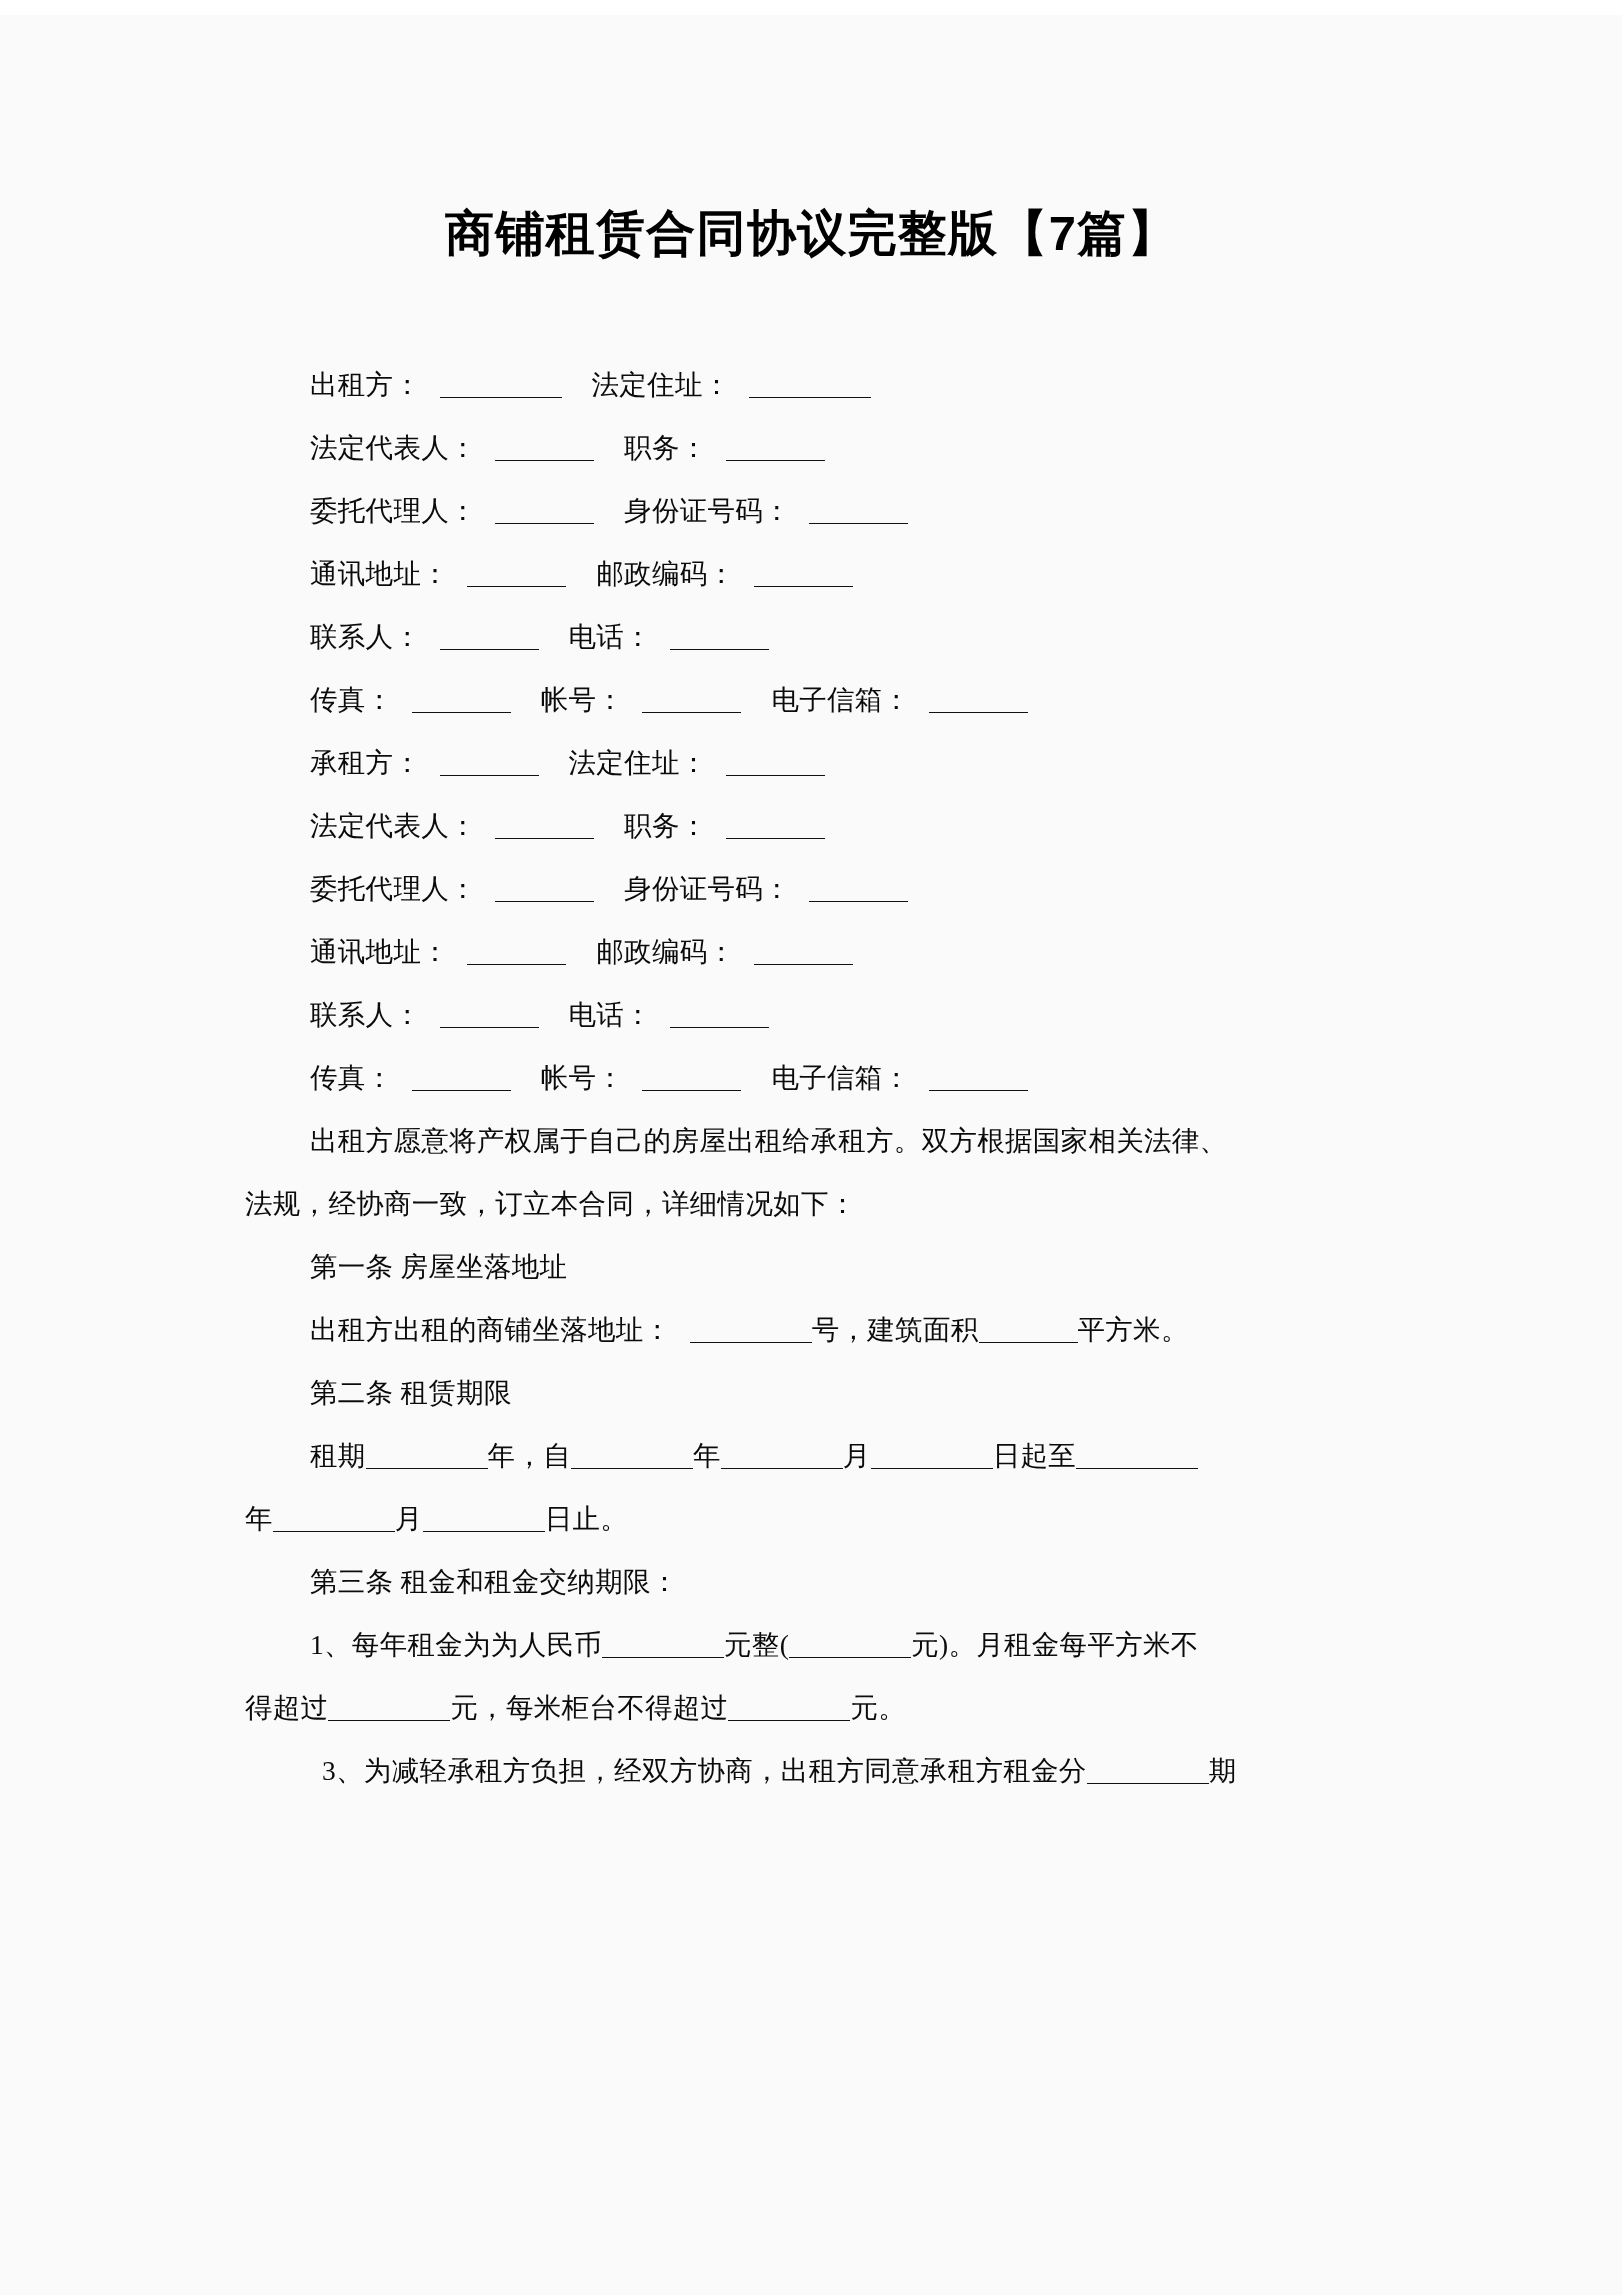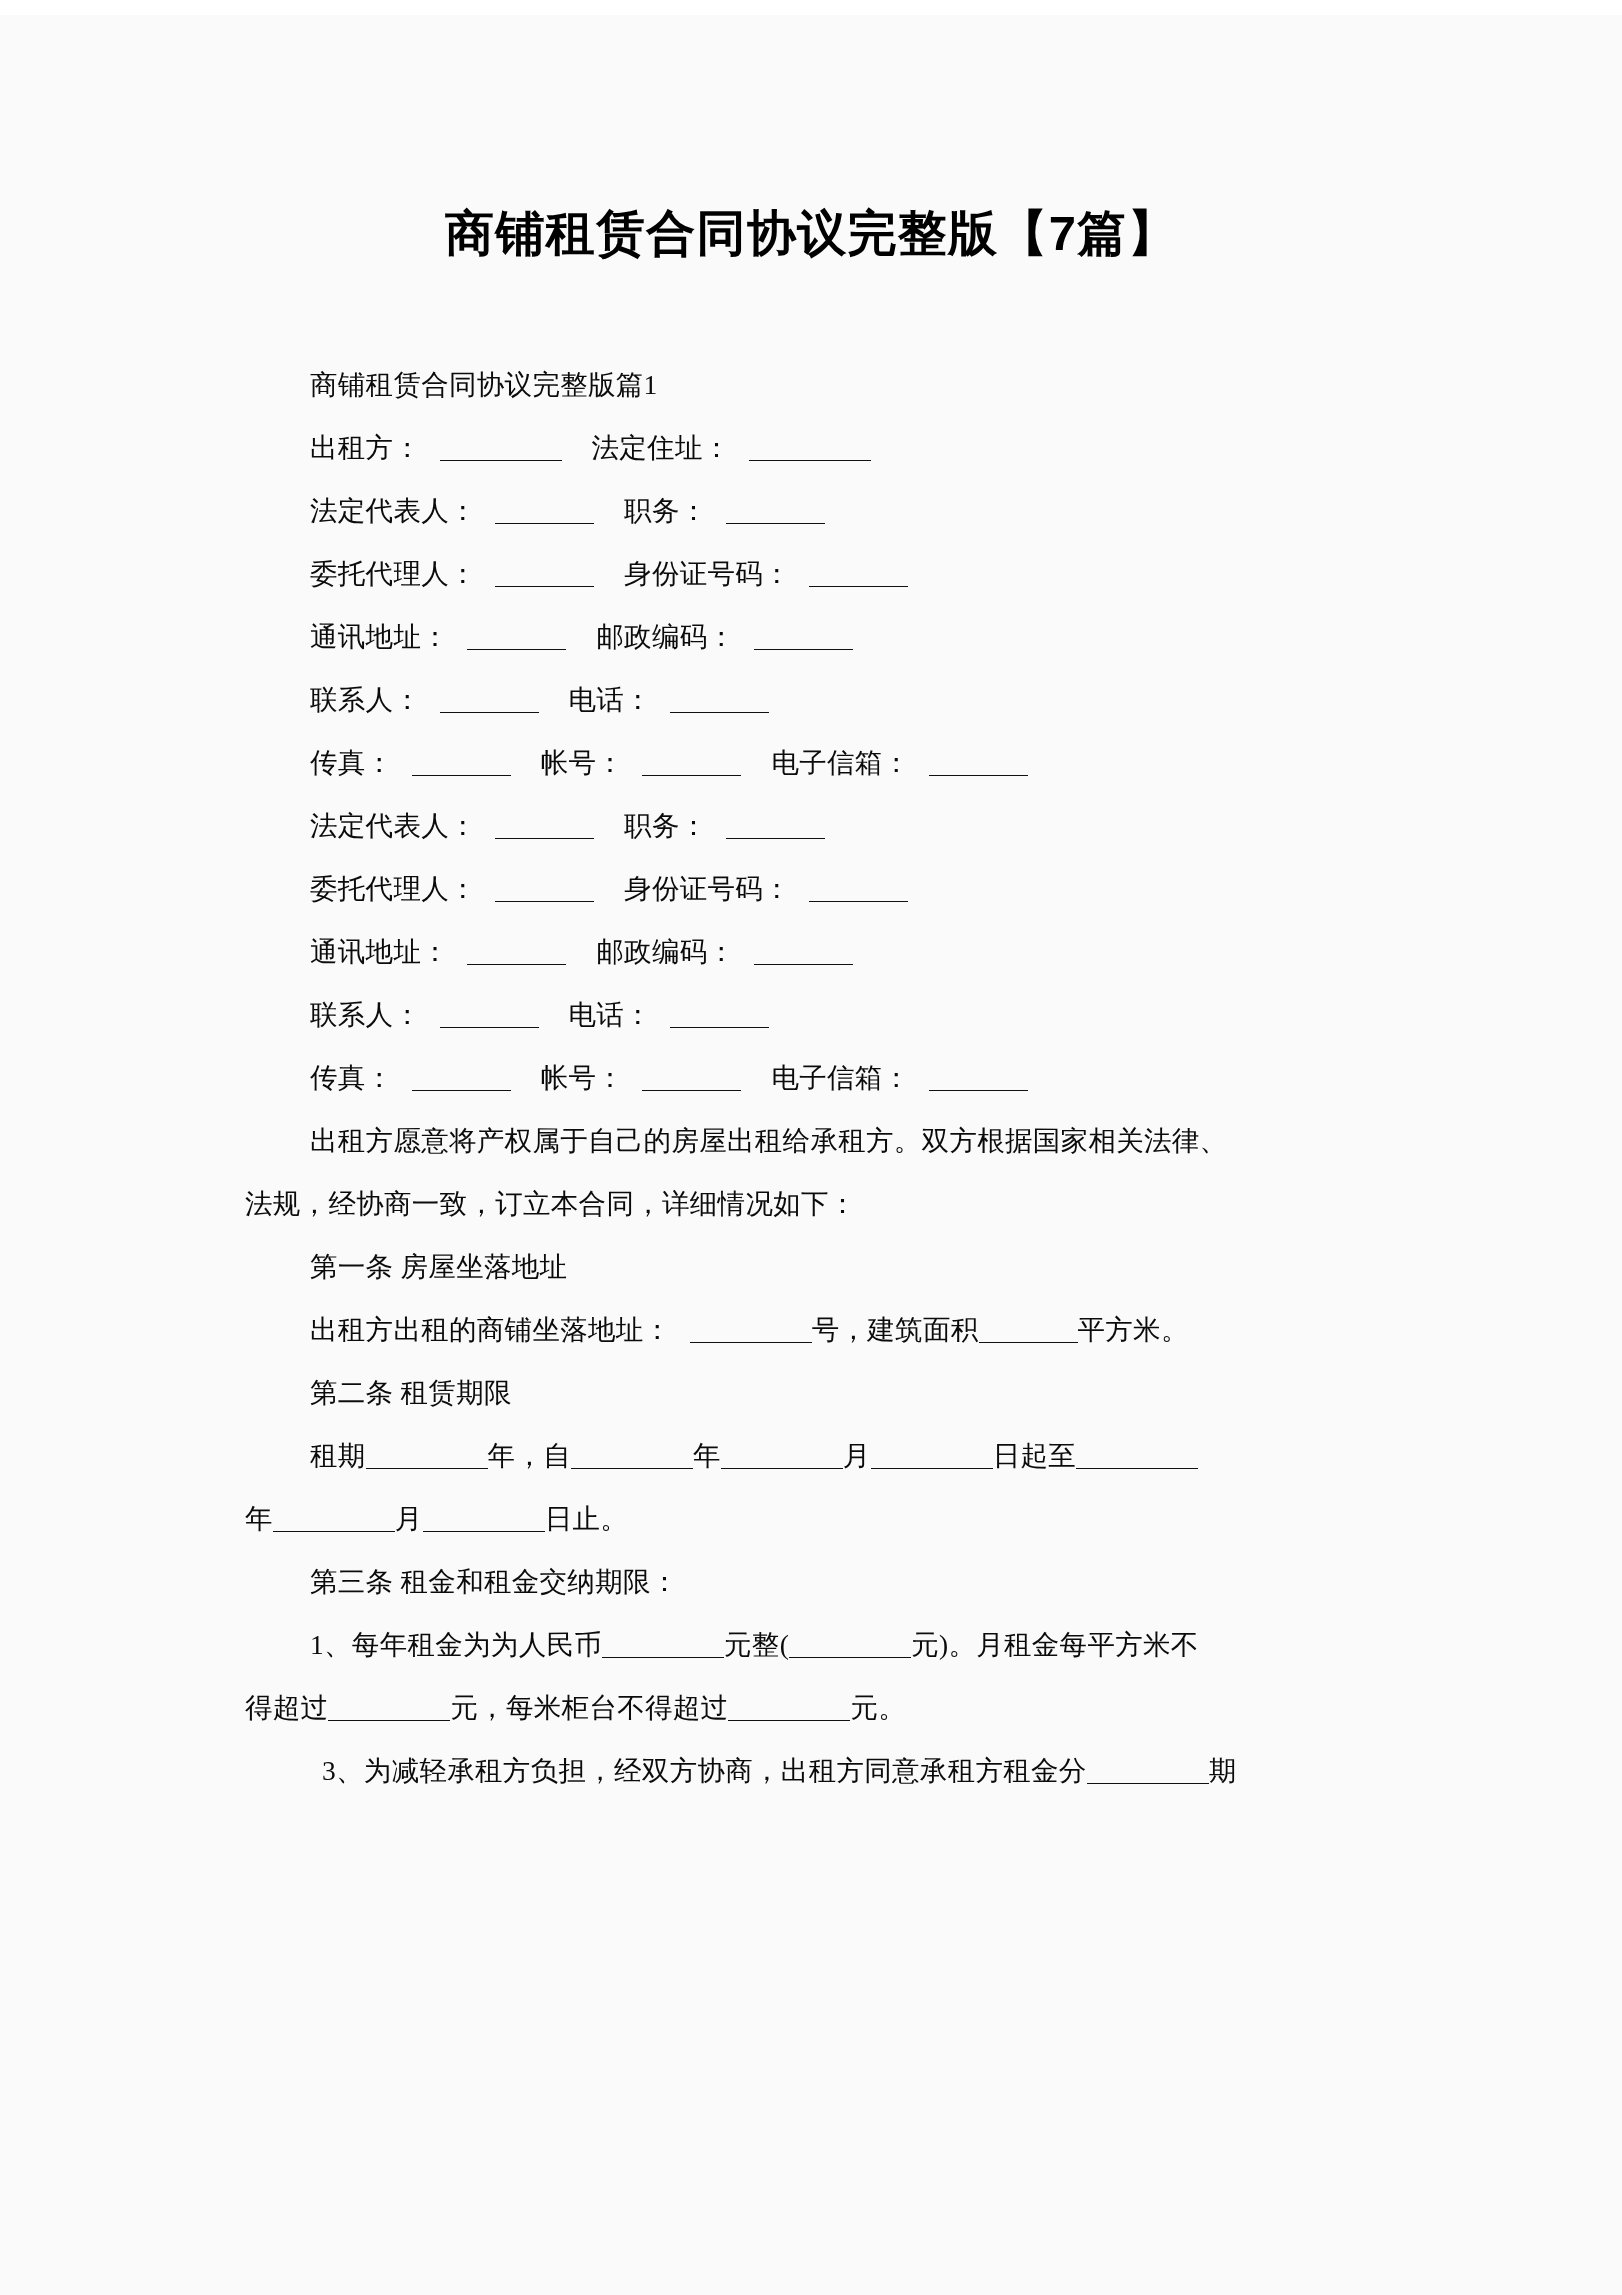--- a/index.html
+++ b/index.html
@@ -76,23 +76,20 @@
 </style>
 </head>
 <body>
 
 <div class="page" style="background: rgb(250, 250, 250); color: rgb(11, 11, 11); margin-top: 15px;">
 
   <div class="doc-title">商铺租赁合同协议完整版【7篇】</div>
 
   <div class="body">
 
-    <div class="ln indent">
-      <span>商铺租赁合同协议完整版篇1</span>
-    </div>
 
 
     <div class="ln indent">
       <span>出租方：</span><span class="sp-sm"></span><span class="blank b-lg" style="border-bottom-color: rgb(17, 17, 17);"></span><span class="sp-md"></span><span>法定住址：</span><span class="sp-sm"></span><span class="blank b-lg" style="border-bottom-color: rgb(17, 17, 17);"></span>
     </div>
 
     <div class="ln indent">
       <span>法定代表人：</span><span class="sp-sm"></span><span class="blank b-md" style="border-bottom-color: rgb(17, 17, 17);"></span><span class="sp-md"></span><span>职务：</span><span class="sp-sm"></span><span class="blank b-md" style="border-bottom-color: rgb(17, 17, 17);"></span>
     </div>
 
@@ -105,20 +102,23 @@
     </div>
 
     <div class="ln indent">
       <span>联系人：</span><span class="sp-sm"></span><span class="blank b-md" style="border-bottom-color: rgb(17, 17, 17);"></span><span class="sp-md"></span><span>电话：</span><span class="sp-sm"></span><span class="blank b-md" style="border-bottom-color: rgb(17, 17, 17);"></span>
     </div>
 
     <div class="ln indent">
       <span>传真：</span><span class="sp-sm"></span><span class="blank b-md" style="border-bottom-color: rgb(17, 17, 17);"></span><span class="sp-md"></span><span>帐号：</span><span class="sp-sm"></span><span class="blank b-md" style="border-bottom-color: rgb(17, 17, 17);"></span><span class="sp-md"></span><span>电子信箱：</span><span class="sp-sm"></span><span class="blank b-md" style="border-bottom-color: rgb(17, 17, 17);"></span>
     </div>
 
+    <div class="ln indent">
+      <span>承租方：</span><span class="sp-sm"></span><span class="blank b-md" style="border-bottom-color: rgb(17, 17, 17);"></span><span class="sp-md"></span><span>法定住址：</span><span class="sp-sm"></span><span class="blank b-md" style="border-bottom-color: rgb(17, 17, 17);"></span>
+    </div>
 
     <div class="ln indent">
       <span>法定代表人：</span><span class="sp-sm"></span><span class="blank b-md" style="border-bottom-color: rgb(17, 17, 17);"></span><span class="sp-md"></span><span>职务：</span><span class="sp-sm"></span><span class="blank b-md" style="border-bottom-color: rgb(17, 17, 17);"></span>
     </div>
 
     <div class="ln indent">
       <span>委托代理人：</span><span class="sp-sm"></span><span class="blank b-md" style="border-bottom-color: rgb(17, 17, 17);"></span><span class="sp-md"></span><span>身份证号码：</span><span class="sp-sm"></span><span class="blank b-md" style="border-bottom-color: rgb(17, 17, 17);"></span>
     </div>
 
     <div class="ln indent">

